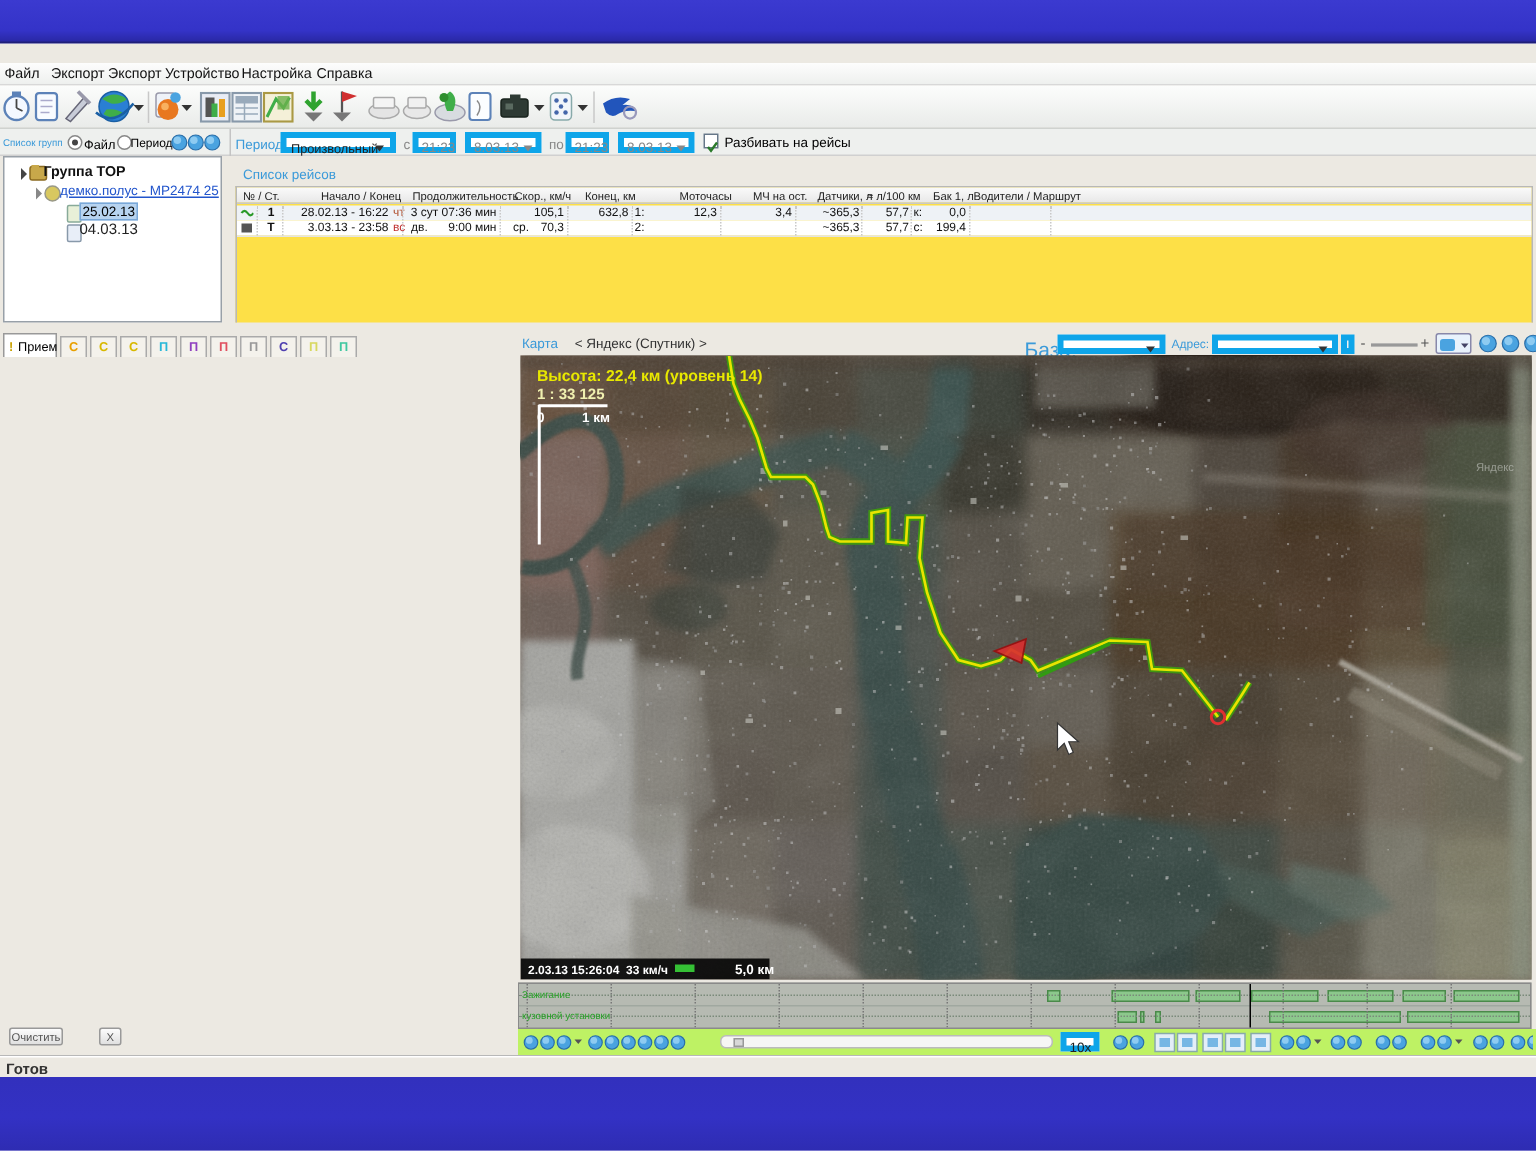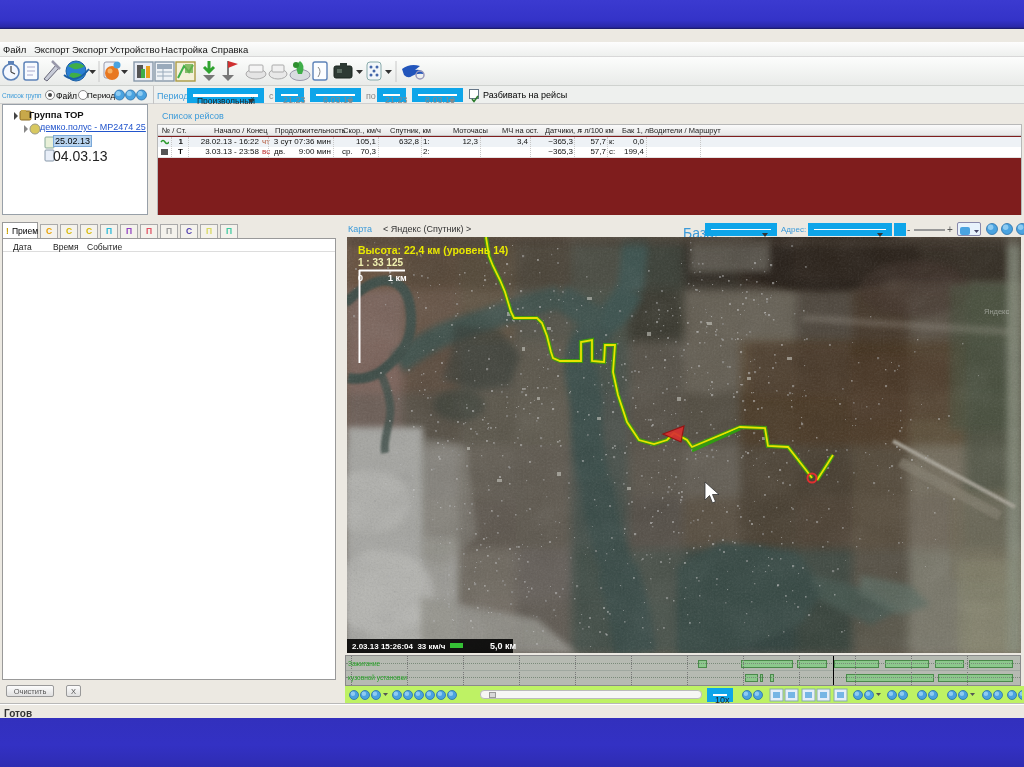--- a/index.html
+++ b/index.html
@@ -1,16 +1,16 @@
 <!DOCTYPE html>
 <html><head><meta charset="utf-8"><style>
 * { margin:0; padding:0; box-sizing:border-box; }
 body { width:1024px; height:767px; overflow:hidden; font-family:"Liberation Sans",sans-serif; position:relative; background:#3534c9; }
 .abs { position:absolute; }
-.ctl { position:absolute; background:#fff; border:6px solid #0ea5e9; font-size:9px; color:#222;text-align:right; }
+.ctl { position:absolute; background:#fff; border:4px solid #0ea5e9; font-size:9px; color:#222; }
 .blue { color:#3b9ad9; }
 .r { position:absolute; text-align:right; }
 .ddarrow { position:absolute; width:0; height:0; border-left:3.5px solid transparent; border-right:3.5px solid transparent; border-top:4px solid #333; }
 </style></head>
 <body>
 
 <div class="abs" style="left:0;top:0;width:1024px;height:29px;background:linear-gradient(180deg,#3b3ad0 0%,#3433c8 70%,#2a29a8 93%,#191960 100%)"></div>
 
 <div class="abs" style="left:0;top:718px;width:1024px;height:49px;background:linear-gradient(180deg,#3230bd 0%,#3331c4 55%,#2e2cb2 100%)"></div>
 
@@ -146,33 +146,33 @@
      <rect x="13" y="3" width="11" height="9" rx="1.5" fill="#c8a84a" stroke="#8a6a20"></rect>
         <rect x="14" y="2" width="5" height="3" fill="#c8a84a"></rect>
      <polygon points="17,17 21,21 17,25" fill="#888"></polygon>
      <circle cx="28" cy="21" r="5" fill="#d8c860" stroke="#998"></circle>
      <rect x="38" y="29" width="9" height="11" rx="1" fill="#e8f0d8" stroke="#8a9"></rect>
      <rect x="38" y="42" width="9" height="11" rx="1" fill="#e8eef8" stroke="#89a"></rect>
    </svg>
    <span class="abs" style="left:26px;top:4px;font-size:9.5px;font-weight:bold;color:#111">Группа ТОР</span>
    <span class="abs" style="left:37px;top:17px;font-size:9px;color:#2255cc;text-decoration:underline">демко.полус - МР2474 25</span>
    <span class="abs" style="left:50px;top:30px;font-size:9px;background:#b8d4f0;border:1px solid #7aa8d8;padding:0 1px">25.02.13</span>
-   <span class="abs" style="left:50px;top:43px;font-size:14px;color:#222">04.03.13</span>
+   <span class="abs" style="left:50px;top:43px;font-size:10px;color:#222">04.03.13</span>
  </div>
 
  <div class="abs" style="left:155px;top:75px;width:869px;height:111px;background:#ece9e2">
    <span class="abs blue" style="left:7px;top:7px;font-size:9px">Список рейсов</span>
 
-   <div class="abs" style="left:2px;top:20px;width:865px;height:91px;background:#7f1d1d;border:1px solid #b8b8b8;border-bottom:none">
+   <div class="abs" style="left:2px;top:20px;width:865px;height:91px;background:#fde047;border:1px solid #b8b8b8;border-bottom:none">
      <div class="abs" style="left:0;top:0;width:863px;height:11px;background:linear-gradient(180deg,#fafafa,#e8e8e8);border-bottom:1px solid #c8c8c8;font-size:7.5px;color:#222">
        <span class="abs" style="left:4px;top:1px">№ / Ст.</span>
        <span class="abs" style="left:56px;top:1px">Начало / Конец</span>
        <span class="abs" style="left:117px;top:1px">Продолжительность</span>
        <span class="abs" style="left:185px;top:1px">Скор., км/ч</span>
-       <span class="abs" style="left:232px;top:1px">Спутник, км</span>
+       <span class="abs" style="left:232px;top:1px">Конец, км</span>
        <span class="abs" style="left:295px;top:1px">Моточасы</span>
        <span class="abs" style="left:344px;top:1px">МЧ на ост.</span>
        <span class="abs" style="left:387px;top:1px">Датчики, л</span>
        <span class="abs" style="left:420px;top:1px">≈ л/100 км</span>
        <span class="abs" style="left:464px;top:1px">Бак 1, л</span>
        <span class="abs" style="left:491px;top:1px">Водители / Маршрут</span>
      </div>
      <div class="abs" style="left:0;top:12px;width:863px;height:10px;background:#eef2f6;font-size:8px;color:#111">
        <svg class="abs" style="left:2px;top:1px" width="9" height="8">
             <path d="M1,4 Q3,1 5,4 Q7,7 9,4" stroke="#2a9a2a" stroke-width="1.5" fill="none"></path>
@@ -236,29 +236,22 @@
         <div class="abs" style="left:78px;top:2px;width:18px;height:14px;background:#f4f2ec;border:1px solid #aaa;border-bottom:none;font-size:8.5px;font-weight:bold;color:#d8b800;text-align:center;line-height:13px">С</div>
         <div class="abs" style="left:98px;top:2px;width:18px;height:14px;background:#f4f2ec;border:1px solid #aaa;border-bottom:none;font-size:8.5px;font-weight:bold;color:#28b8d8;text-align:center;line-height:13px">П</div>
         <div class="abs" style="left:118px;top:2px;width:18px;height:14px;background:#f4f2ec;border:1px solid #aaa;border-bottom:none;font-size:8.5px;font-weight:bold;color:#9040c0;text-align:center;line-height:13px">П</div>
         <div class="abs" style="left:138px;top:2px;width:18px;height:14px;background:#f4f2ec;border:1px solid #aaa;border-bottom:none;font-size:8.5px;font-weight:bold;color:#e05060;text-align:center;line-height:13px">П</div>
         <div class="abs" style="left:158px;top:2px;width:18px;height:14px;background:#f4f2ec;border:1px solid #aaa;border-bottom:none;font-size:8.5px;font-weight:bold;color:#999999;text-align:center;line-height:13px">П</div>
         <div class="abs" style="left:178px;top:2px;width:18px;height:14px;background:#f4f2ec;border:1px solid #aaa;border-bottom:none;font-size:8.5px;font-weight:bold;color:#5040b0;text-align:center;line-height:13px">С</div>
         <div class="abs" style="left:198px;top:2px;width:18px;height:14px;background:#f4f2ec;border:1px solid #aaa;border-bottom:none;font-size:8.5px;font-weight:bold;color:#d8d860;text-align:center;line-height:13px">П</div>
         <div class="abs" style="left:218px;top:2px;width:18px;height:14px;background:#f4f2ec;border:1px solid #aaa;border-bottom:none;font-size:8.5px;font-weight:bold;color:#40c8a0;text-align:center;line-height:13px">П</div>
    </div>
 
-   <div class="abs" style="left:2px;top:16px;width:334px;height:442px;background:#fff;border:1px solid #999">
-     <div class="abs" style="left:0;top:0;width:332px;height:13px;border-bottom:1px solid #ddd;font-size:8.5px;color:#222">
-       <span class="abs" style="left:10px;top:3px">Дата</span>
-          <span class="abs" style="left:50px;top:3px">Время</span>
-          <span class="abs" style="left:84px;top:3px">Событие</span>
-     </div>
-   </div>
-
-   <div class="abs" style="left:6px;top:463px;width:48px;height:12px;background:linear-gradient(180deg,#fcfcfc,#e0e0e0);border:1px solid #999;border-radius:2px;font-size:7.5px;text-align:center;color:#555;line-height:11px">Очистить</div>
+
+   <div class="abs" style="left:6px;top:463px;width:36px;height:12px;background:linear-gradient(180deg,#fcfcfc,#e0e0e0);border:1px solid #999;border-radius:2px;font-size:7.5px;text-align:center;color:#555;line-height:11px">Очистить</div>
    <div class="abs" style="left:66px;top:463px;width:15px;height:12px;background:linear-gradient(180deg,#fcfcfc,#e0e0e0);border:1px solid #999;border-radius:2px;font-size:7.5px;text-align:center;color:#555;line-height:11px">X</div>
  </div>
 
  <div class="abs" style="left:345px;top:193px;width:679px;height:482px;background:#ece9e2">
    <div class="abs" style="left:3px;top:2px;font-size:9px"><span class="blue">Карта</span><span style="color:#333;margin-left:11px">&lt; Яндекс (Спутник) &gt;</span></div>
    <span class="abs blue" style="left:338px;top:3px;font-size:14px">База:</span>
    <div class="ctl" style="left:360px;top:1px;width:72px;height:13px">
         <span class="ddarrow" style="right:3px;top:4px"></span>
       </div>
    <span class="abs blue" style="left:436px;top:3px;font-size:8px">Адрес:</span>

